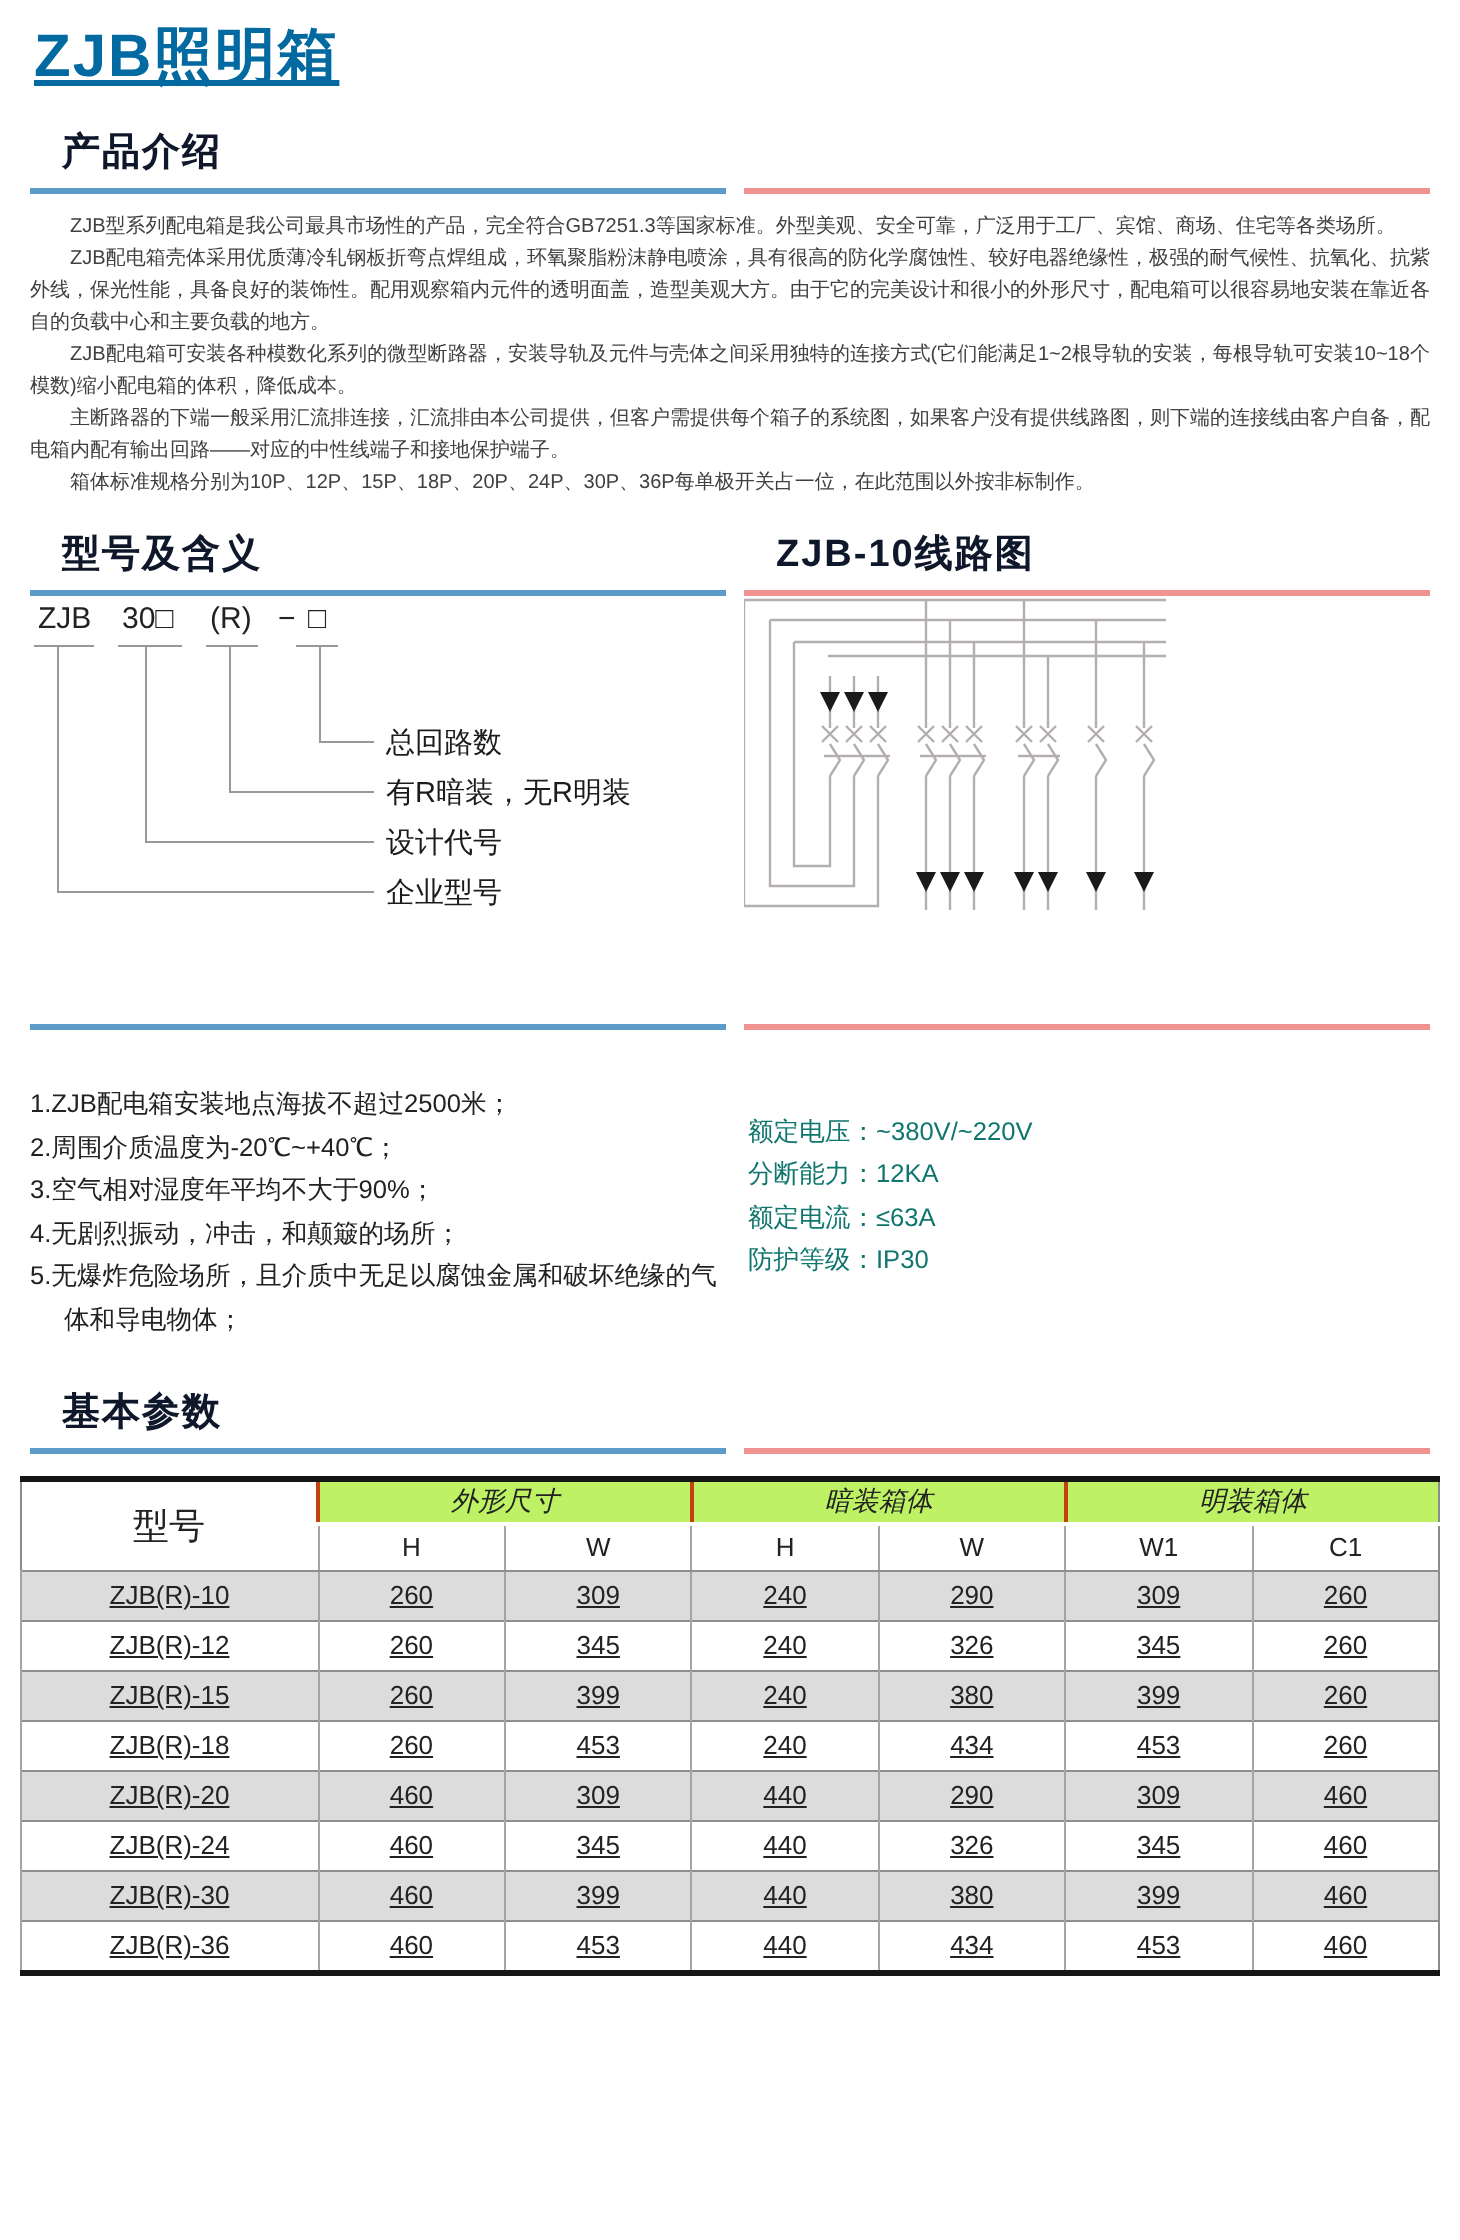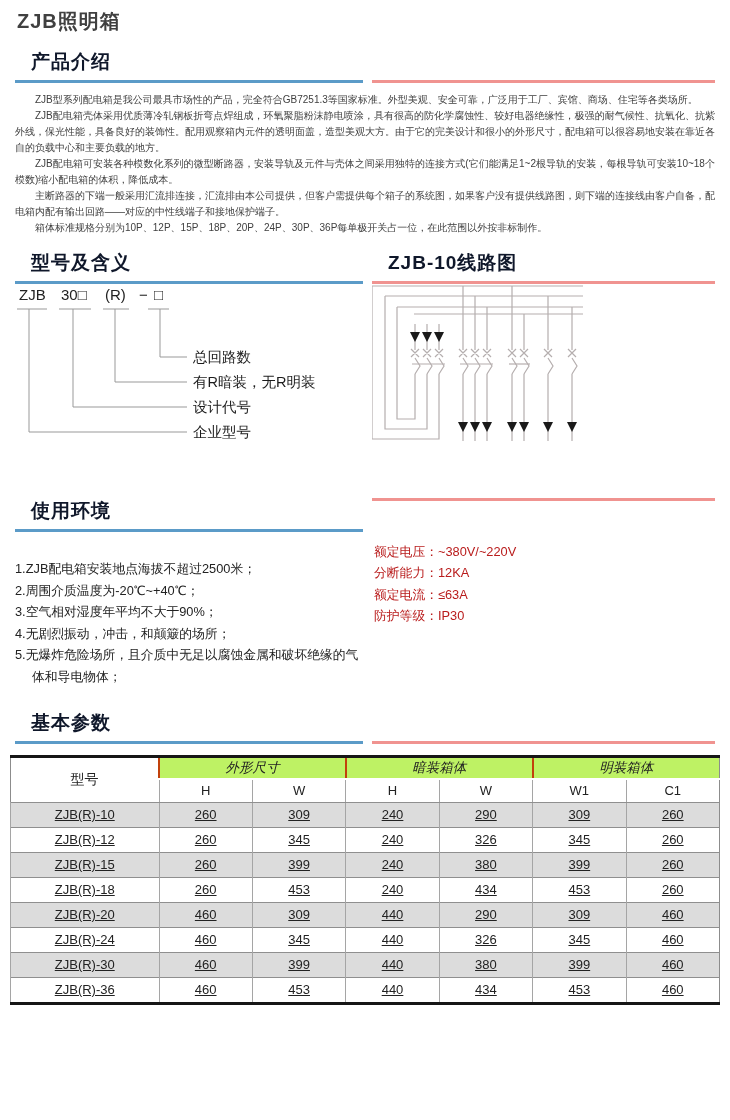--- a/index.html
+++ b/index.html
@@ -1,46 +1,46 @@
 <!DOCTYPE html>
 <html><head>
 <meta charset="utf-8">
 <style>
   html,body{margin:0;padding:0;background:#fff;}
   .page{position:relative;width:730px;height:1120px;box-sizing:border-box;
         padding:8px 15px 0 15px;overflow:hidden;background:#fff;
         font-family:"Liberation Sans",sans-serif;color:#1c1c1c;}
-  h1.title{font-size:20px;font-weight:bold;margin:0 0 14px 2px;color:#404040;letter-spacing:1px;}
+  h1.title{font-size:30px;font-weight:bold;margin:0 0 14px 2px;color:#0369a1;letter-spacing:1px;text-decoration:underline;}
   .sec-head{margin-top:0;}
   .sec-head h2{font-size:19px;font-weight:bold;margin:0 0 5px 16px;color:#0f172a;letter-spacing:1px;}
   .rule{display:flex;gap:9px;height:3px;}
   .rule .half-blue{width:348px;background:#5b9bc8;}
   .rule .half-red{flex:1;background:#f09390;}
   .rule.single-blue{background:#5b9bc8;height:3px;width:100%;}
   .rule.single-red{background:#f09390;height:3px;width:100%;}
   .intro-paras{margin-top:9px;}
   .intro-paras p{margin:0;font-size:10px;line-height:16px;text-align:justify;
                  text-indent:2em;color:#404040;}
   .two-col{display:flex;gap:9px;}
   .col-l{width:348px;flex:0 0 348px;}
   .col-r{flex:1;}
   .row-model{margin-top:14px;}
   .row-lists{margin-top:24px;}
   .env-list{margin:26px 0 0 0;padding:0;list-style:none;font-size:12.8px;line-height:21.6px;color:#222;}
   .env-list li{padding-left:17px;text-indent:-17px;margin:0;}
-  .tech-list{margin:40px 0 0 2px;font-size:12.8px;line-height:21.4px;color:#b91c1c;}
+  .tech-list{margin:40px 0 0 2px;font-size:12.8px;line-height:21.4px;color:#0f766e;}
   .tech-list .ti{display:block;}
   .sec-basic{margin-top:22px;}
   table.spec{border-collapse:collapse;width:710px;margin:11px 0 0 -5px;
              border-top:3px solid #161616;border-bottom:3px solid #161616;
              border-left:1px solid #8c8c8c;border-right:1px solid #8c8c8c;
              font-size:13px;color:#222;table-layout:fixed;}
   table.spec th,table.spec td{font-weight:normal;text-align:center;padding:0;
              border-left:1px solid #a5a5a5;}
-  table.spec th.model-head{width:147px;background:#fff;border-left:none;font-size:14px;}
+  table.spec th.model-head{width:147px;background:#fff;border-left:none;font-size:18px;}
   table.spec th.group{background:#bef264;height:20px;border-left:2px solid #c2410c;
              border-bottom:2px solid #fff;font-size:13.5px;font-style:italic;}
   table.spec tr.subhead th{height:22px;background:#fff;border-bottom:1px solid #8f8f8f;}
   table.spec tbody td{height:24px;border-top:1px solid #8f8f8f;text-decoration:underline;}
   table.spec tbody tr:nth-child(odd){background:#dcdcdc;}
   table.spec tbody tr:nth-child(even){background:#fff;}
   svg text{font-family:"Liberation Sans",sans-serif;}
   .diag-wrap{height:190px;}
 </style>
 </head>
@@ -142,21 +142,20 @@
             <path d="M195 138 h10 l-5 10 z"></path>
           </g>
         </svg>
       </div>
     </div>
   </div>
 
   <div class="two-col row-lists">
     <div class="col-l">
       <div class="sec-head">
-        <h2>使用环境</h2>
         <div class="rule single-blue"></div>
       </div>
       <ul class="env-list">
           <li>1.ZJB配电箱安装地点海拔不超过2500米；</li>
           <li>2.周围介质温度为-20℃~+40℃；</li>
           <li>3.空气相对湿度年平均不大于90%；</li>
           <li>4.无剧烈振动，冲击，和颠簸的场所；</li>
           <li>5.无爆炸危险场所，且介质中无足以腐蚀金属和破坏绝缘的气体和导电物体；</li>
         </ul>
     </div>

